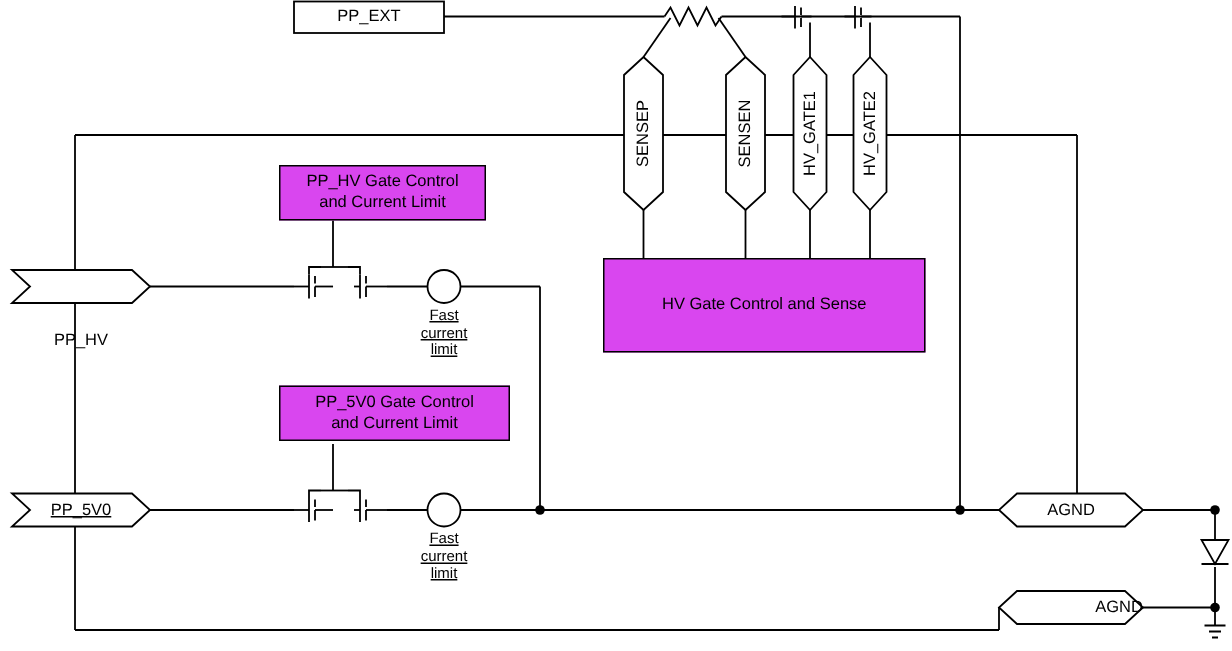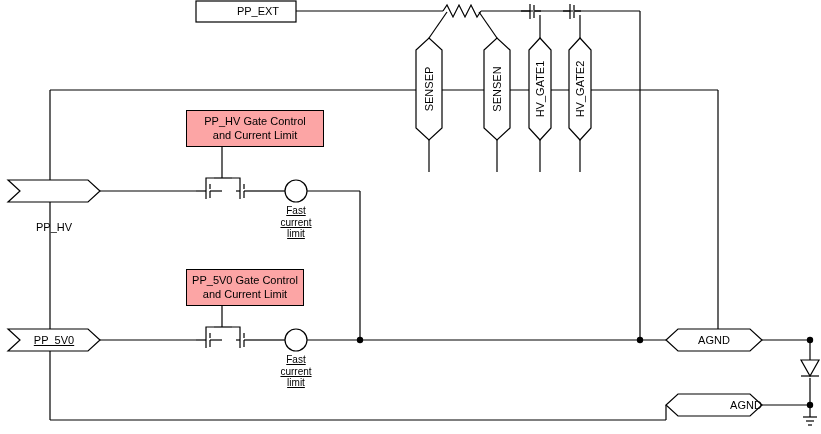--- a/index.html
+++ b/index.html
@@ -27,21 +27,21 @@
     position: absolute;
     font-size: 11px;
     color: #000;
     text-align: center;
     line-height: 1.15;
     white-space: pre-line;
   }
   
   .box {
     position: absolute;
-    background: #fca5a5;
+    background: #d946ef;
     border: 1px solid #000;
     box-sizing: border-box;
     display: flex;
     align-items: center;
     justify-content: center;
     text-align: center;
     font-size: 11px;
     color: #000;
     line-height: 1.25;
     white-space: pre-line;
@@ -193,21 +193,21 @@
       <path d="M 484 50 L 484 128 L 497 140 L 510 128 L 510 50 L 497 38 Z"></path>
       <path d="M 529 50 L 529 128 L 540 140 L 551 128 L 551 50 L 540 38 Z"></path>
       <path d="M 569 50 L 569 128 L 580 140 L 591 128 L 591 50 L 580 38 Z"></path>
     </g>
 
     <g stroke="#000" stroke-width="1.2" fill="#ffffff">
       <rect x="196" y="1" width="100" height="21"></rect>
     </g>
   </svg>
 
-  <div class="lbl" style="left:196px; top:5px; width:100px;padding-left:12px;">PP_EXT</div>
+  <div class="lbl" style="left:196px; top:5px; width:100px;">PP_EXT</div>
 
   <div class="lbl" style="left:8px; top:185px; width:92px;margin-top:36px;">PP_HV</div>
   <div class="lbl" style="left:8px; top:334px; width:92px;text-decoration:underline;">PP_5V0</div>
   <div class="lbl" style="left:672px; top:334px; width:84px;">AGND</div>
   <div class="lbl" style="left:704px; top:399px; width:84px;">AGND</div>
 
   <div class="hexv" style="left:416px; top:38px; width:26px; height:102px;">
     <span>SENSEP</span>
   </div>
   <div class="hexv" style="left:484px; top:38px; width:26px; height:102px;">
@@ -216,23 +216,24 @@
   <div class="hexv" style="left:529px; top:38px; width:22px; height:102px;">
     <span>HV_GATE1</span>
   </div>
   <div class="hexv" style="left:569px; top:38px; width:22px; height:102px;">
     <span>HV_GATE2</span>
   </div>
 
   <div class="box" style="left:186px; top:110px; width:138px; height:37px;">PP_HV Gate Control
 and Current Limit</div>
 
-  <div class="box" style="left:186px; top:269px; width:118px; height:37px;">PP_5V0 Gate Control
+  <div class="box" style="left:186px; top:257px; width:154px; height:37px;">PP_5V0 Gate Control
 and Current Limit</div>
 
+  <div class="box" style="left:402px; top:172px; width:215px; height:63px;">HV Gate Control and Sense</div>
 
   <div class="capt" style="left:264px; top:205px; width:64px;">Fast
 current
 limit</div>
   <div class="capt" style="left:264px; top:354px; width:64px;">Fast
 current
 limit</div>
 
 </div>
 

